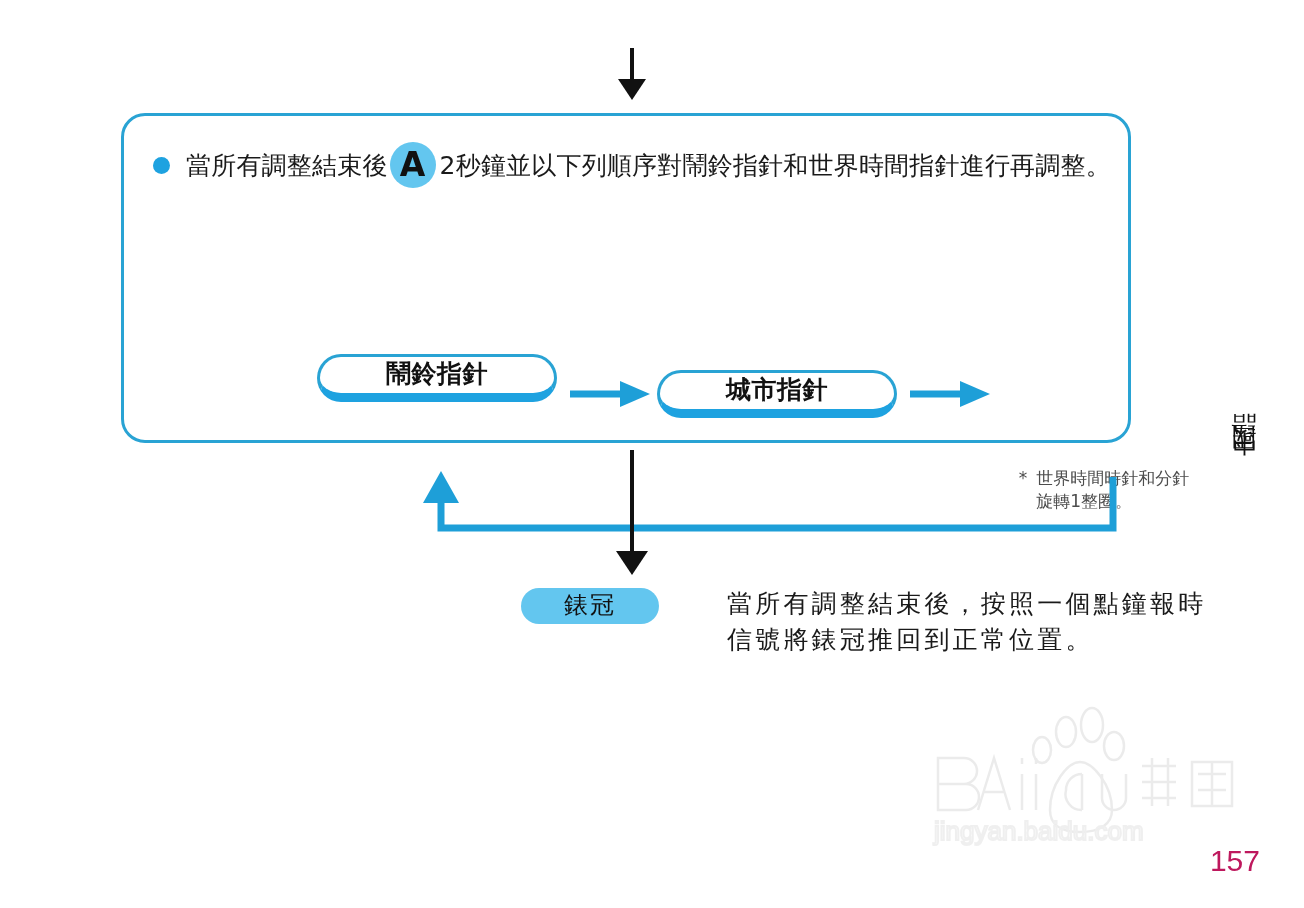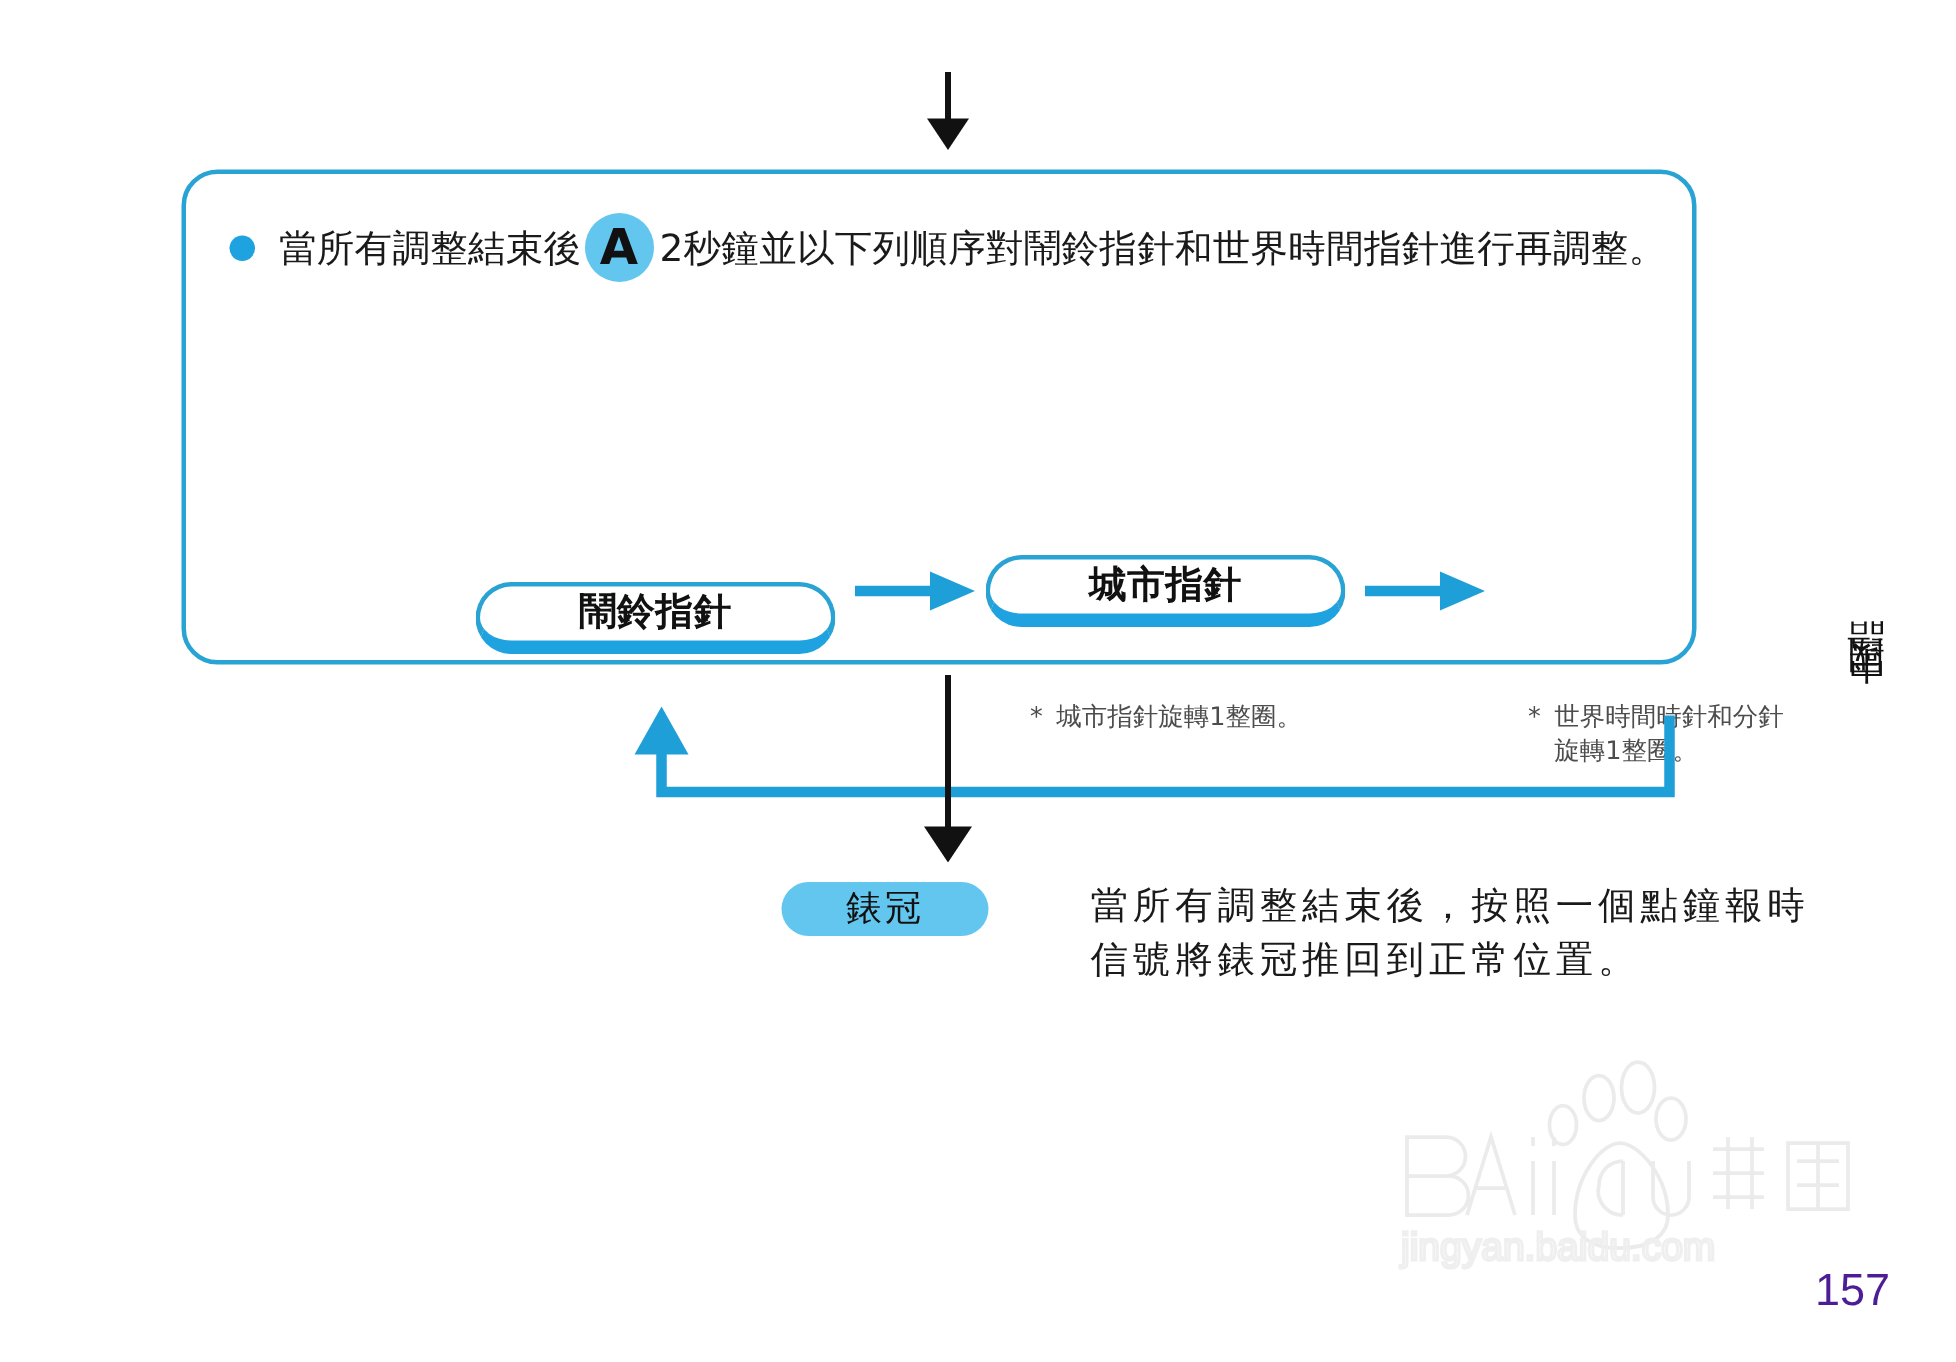--- a/index.html
+++ b/index.html
@@ -90,21 +90,21 @@
   }
   .flow-box .label {
     font-size: 25px;
     font-weight: bold;
     color: #111111;
     letter-spacing: 0.5px;
     transform: translateY(-2px);
   }
   .flow-box.plain .label { font-weight: normal; }
 
-  #box-1 { left: 193px; top: 272px; width: 240px; height: 48px; }
+  #box-1 { left: 193px; top: 238px; width: 240px; height: 48px; }
   #box-2 { left: 533px; top: 254px; width: 240px; height: 48px; }
   #box-3 { left: 858px; top: 249px; width: 243px; height: 58px; border-radius: 18px; }
 
   
   .h-arrow { position: absolute; }
 
   
   .footnote {
     position: absolute;
     font-size: 17px;
@@ -168,21 +168,21 @@
     transform: rotate(180deg);
     transform-origin: center;
     white-space: nowrap;
   }
 
   
   #page-number {
     right: 44px;
     bottom: 30px;
     font-size: 30px;
-    color: #4c1d95;
+    color: #be185d;
     font-family: "Liberation Sans", sans-serif;
   }
 
   
   #watermark {
     left: 930px;
     top: 700px;
     width: 320px;
     height: 150px;
     opacity: 0.5;
@@ -226,23 +226,20 @@
   </div>
 
   <div class="h-arrow" style="left:786px; top:264px;">
     <svg width="80" height="28" viewBox="0 0 80 28" aria-hidden="true">
       <line x1="0" y1="14" x2="54" y2="14" stroke="#1e9fd8" stroke-width="7"></line>
       <polygon points="50,1 80,14 50,27" fill="#1e9fd8"></polygon>
     </svg>
   </div>
 
 
-  <div class="footnote" id="footnote-1">
-    <span class="star">*</span><span class="ft-body">城市指針旋轉1整圈。</span>
-  </div>
 
   <div class="footnote" id="footnote-2">
     <span class="star">*</span><span class="ft-body">世界時間時針和分針
 旋轉1整圈。</span>
   </div>
 
   <div class="abs" id="loop">
     <svg width="710" height="70" viewBox="0 0 710 70" aria-hidden="true">
       <polyline points="694,6 694,57 22,57 22,28" fill="none" stroke="#1e9fd8" stroke-width="7"></polyline>
       <polygon points="4,32 40,32 22,0" fill="#1e9fd8"></polygon>

